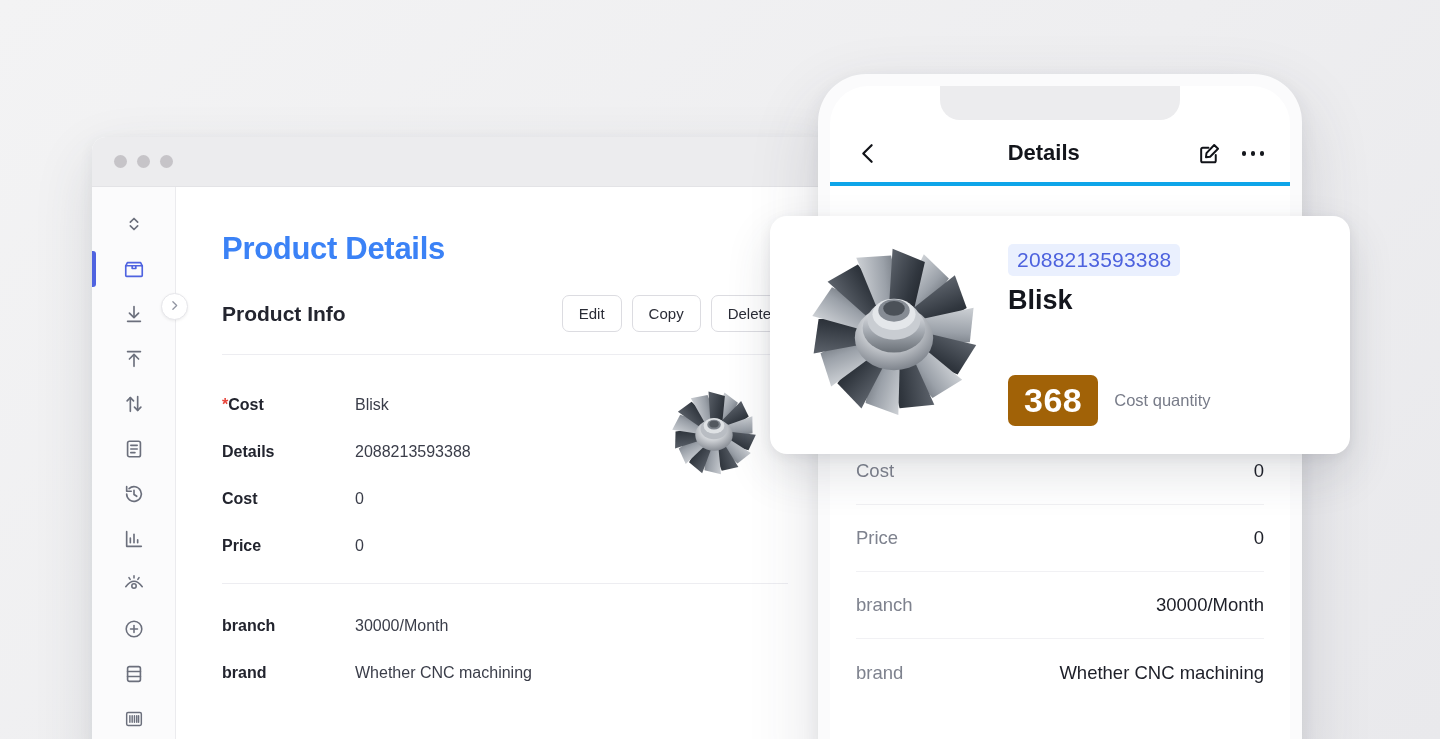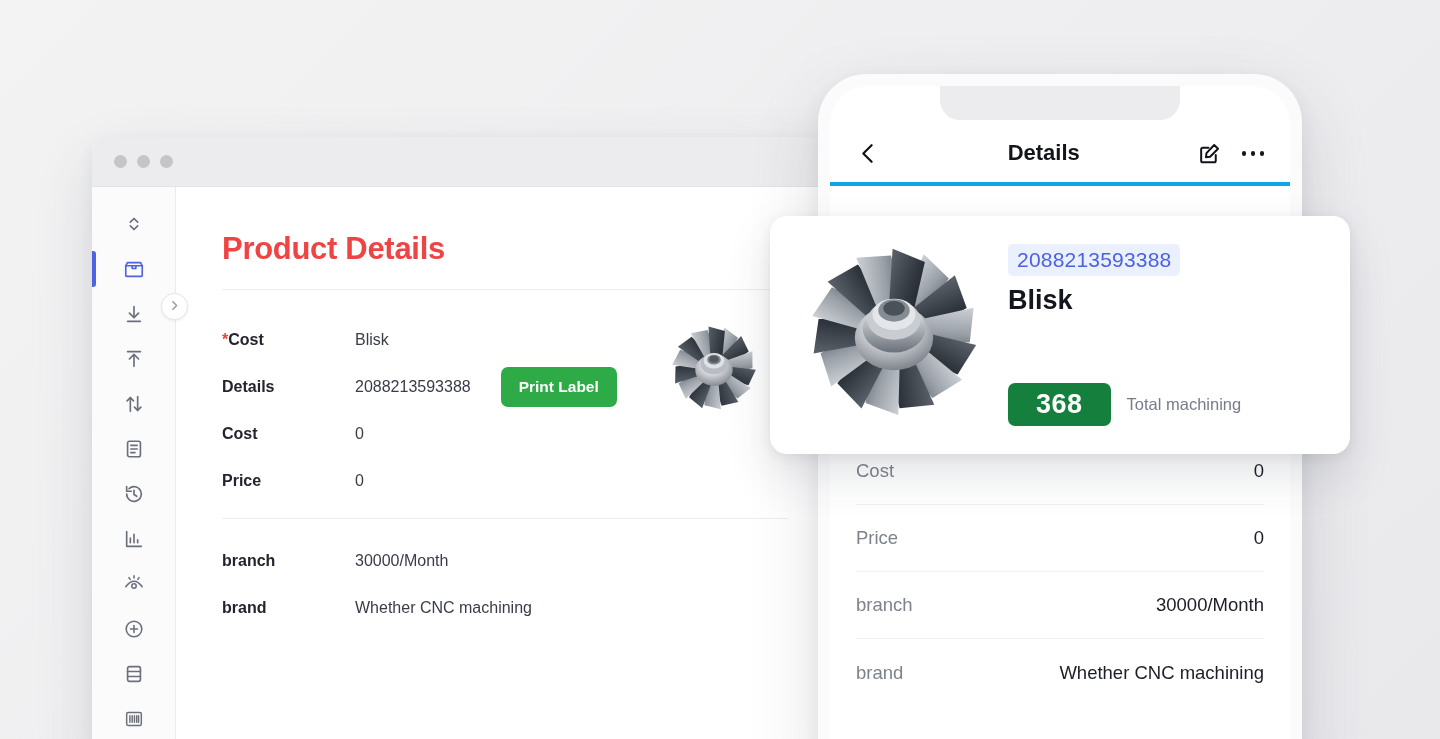--- a/index.html
+++ b/index.html
@@ -77,21 +77,21 @@
   .main {
     flex: 1;
     padding: 44px 0 0 46px;
     background: #fff;
     min-width: 0;
   }
   .breadcrumb {
     font-size: 14.5px; color: #8c909c; margin-bottom: 8px;
   }
   .page-title {
-    font-size: 31px; font-weight: 700; color: #ef4444;
+    font-size: 31px; font-weight: 700; color: #3b82f6;
     letter-spacing: -.3px;
   }
   .section-row {
     display: flex; align-items: center;
     margin-top: 28px; padding-right: 46px;
   }
   .section-title {
     font-size: 21px; font-weight: 700; color: #23252f;
   }
   .actions { margin-left: auto; display: flex; gap: 10px; }
@@ -222,24 +222,24 @@
     font-size: 21px;
     margin-top: 12px;
     letter-spacing: .2px;
   }
   .fc-name {
     font-size: 27px; font-weight: 700; color: #14161d;
     margin-top: 9px;
   }
   .qty-row { margin-top: auto; display: flex; align-items: center; gap: 16px; padding-bottom: 12px; }
   .qty-badge {
-    background: #15803d; color: #fff;
+    background: #a16207; color: #fff;
     border-radius: 7px;
-    padding: 6px 28px;
-    font-size: 27px; font-weight: 700;
+    padding: 6px 16px;
+    font-size: 34px; font-weight: 700;
     letter-spacing: .5px;
   }
   .qty-label { font-size: 16.5px; color: #787c89; }
 </style>
 </head>
 <body>
 
 <div id="stage">
 
   <div class="browser">
@@ -390,34 +390,41 @@
               <polyline points="9 5 16 12 9 19"></polyline>
             </svg>
           </span>
         </div>
       </nav>
 
       <section class="main">
 
         <h1 class="page-title">Product Details</h1>
 
+        <div class="section-row">
+          <h2 class="section-title">Product Info</h2>
+          <div class="actions">
+            <button class="btn">Edit</button>
+            <button class="btn">Copy</button>
+            <button class="btn">Delete</button>
+          </div>
+        </div>
 
         <div class="divider"></div>
 
         <div class="info-grid">
 
           <div class="info-row">
             <div class="info-label"><span class="req">*</span><span>Cost</span></div>
             <div class="info-value">Blisk</div>
           </div>
 
           <div class="info-row">
             <div class="info-label">Details</div>
             <div class="info-value">2088213593388</div>
-            <button class="print-btn">Print Label</button>
           </div>
 
           <div class="info-row">
             <div class="info-label">Cost</div>
             <div class="info-value">0</div>
           </div>
 
           <div class="info-row">
             <div class="info-label">Price</div>
             <div class="info-value">0</div>
@@ -642,18 +649,18 @@
           <ellipse cx="0" cy="-22" rx="16" ry="11.5" fill="#868c94"></ellipse>
           <ellipse cx="0" cy="-24" rx="11" ry="7.5" fill="#4b5158"></ellipse>
         </g>
       </svg>
     </div>
     <div class="fc-right">
       <div class="barcode-pill">2088213593388</div>
       <div class="fc-name">Blisk</div>
       <div class="qty-row">
         <span class="qty-badge">368</span>
-        <span class="qty-label">Total machining</span>
+        <span class="qty-label">Cost quantity</span>
       </div>
     </div>
   </div>
 
 </div>
 
 </body></html>

